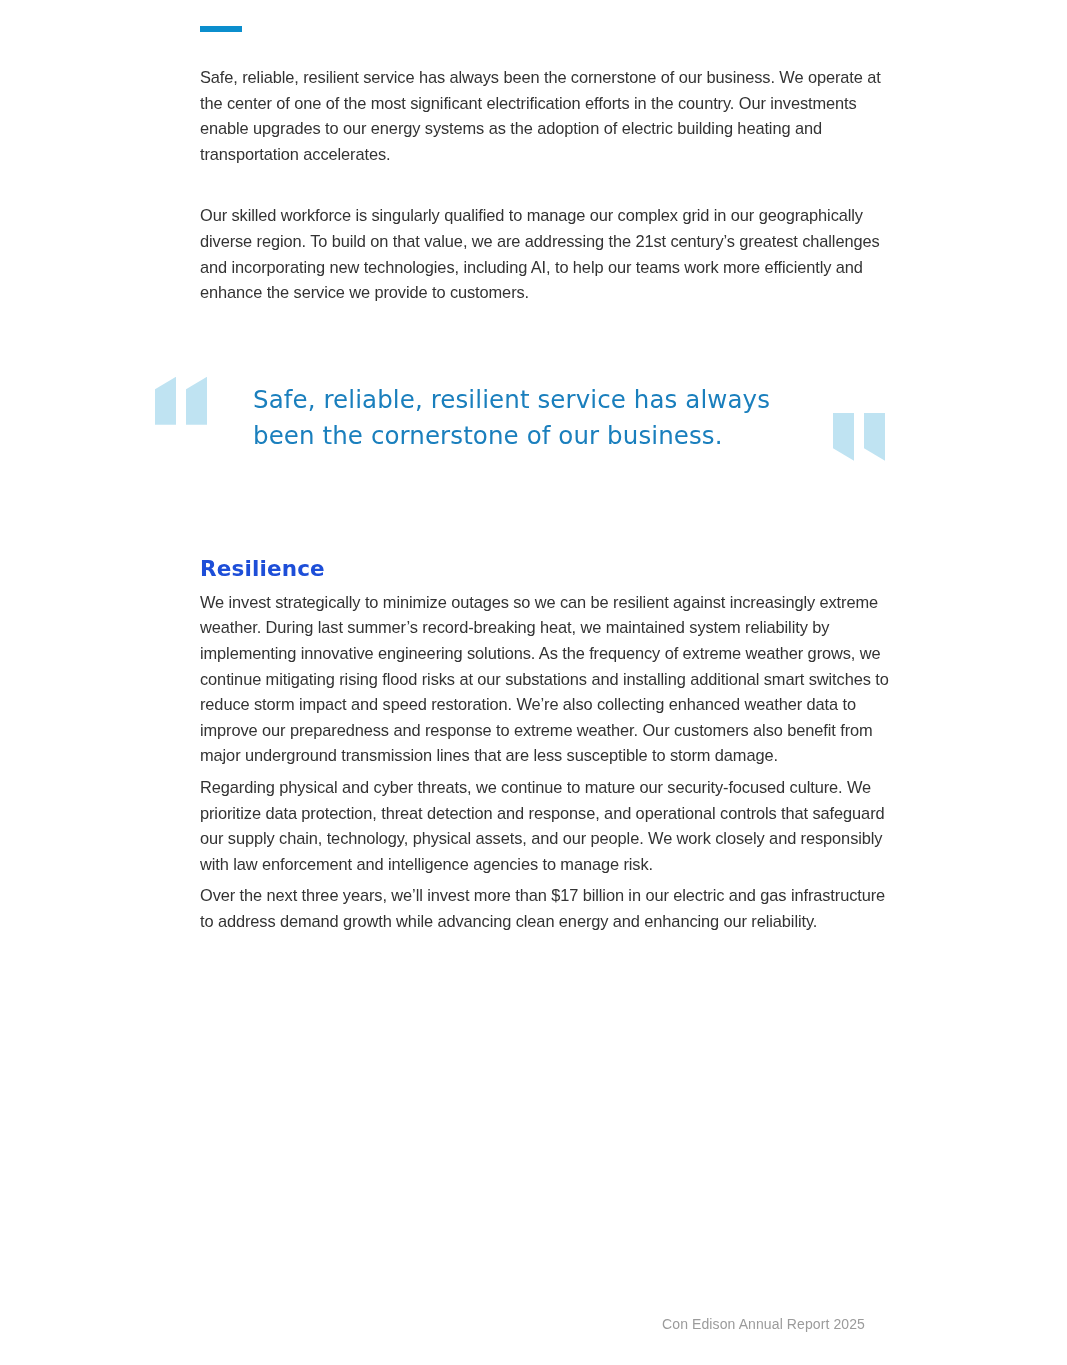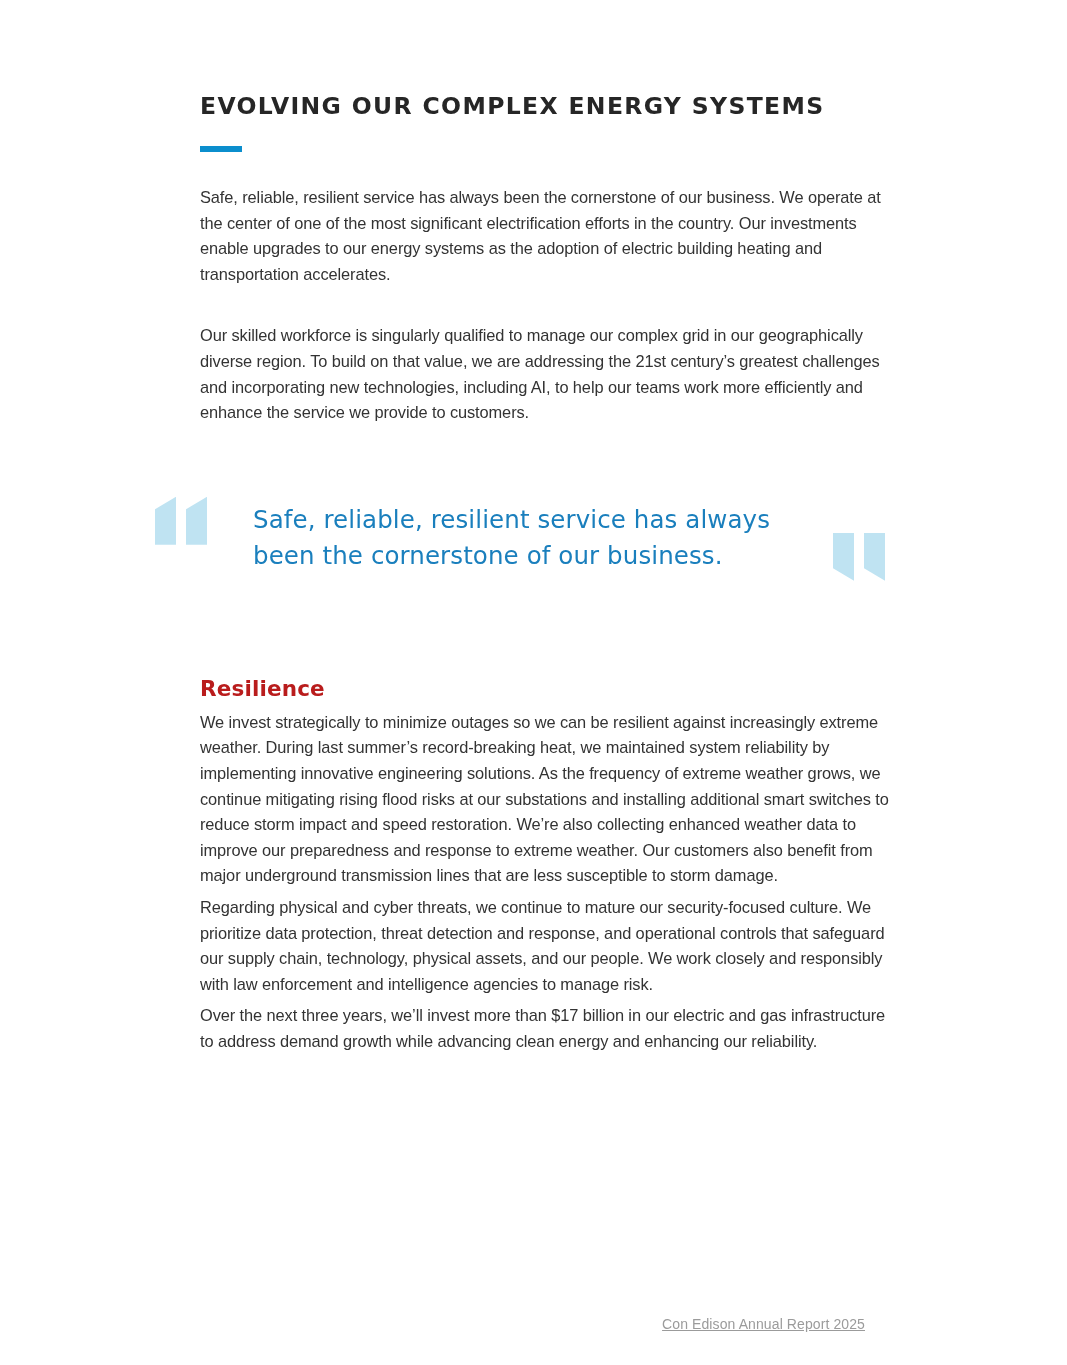--- a/index.html
+++ b/index.html
@@ -116,51 +116,49 @@
     color: #1a7fbd;
     letter-spacing: 0.1px;
   }
 
   
   .section-heading {
     margin: 0;
     font-family: "DejaVu Sans", sans-serif;
     font-size: 21.5px;
     font-weight: 700;
-    color: #b91c1c;
+    color: #1d4ed8;
     line-height: 30px;
     letter-spacing: 0.15px;
   }
 
   .sec-resilience { margin-top: 75px; }
   .sec-security   { margin-top: 79px; }
   .sec-modern     { margin-top: 77px; }
 
   .section-body { margin-top: 6px; }
 
   .footer-note {
     position: absolute;
     left: 0;
     top: 1316px;
     width: 865px;
     text-align: right;
     font-family: "Liberation Sans", sans-serif;
     font-size: 14px;
     color: #9b9b9b;
     letter-spacing: 0.1px;
-    text-decoration: underline;
   }
 </style>
 </head>
 <body>
 
 <div class="page">
   <div class="content">
 
-    <h1 class="page-title">EVOLVING OUR COMPLEX ENERGY SYSTEMS</h1>
 
     <div class="accent-bar"></div>
 
     <p class="body-text intro-1">Safe, reliable, resilient service has always been the cornerstone of our business. We operate at the center of one of the most significant electrification efforts in the country. Our investments enable upgrades to our energy systems as the adoption of electric building heating and transportation accelerates.</p>
 
     <p class="body-text intro-2">Our skilled workforce is singularly qualified to manage our complex grid in our geographically diverse region. To build on that value, we are addressing the 21st century’s greatest challenges and incorporating new technologies, including AI, to help our teams work more efficiently and enhance the service we provide to customers.</p>
 
     <div class="pullquote">
       <div class="quote-mark quote-open">
         <span class="glyph"></span>

